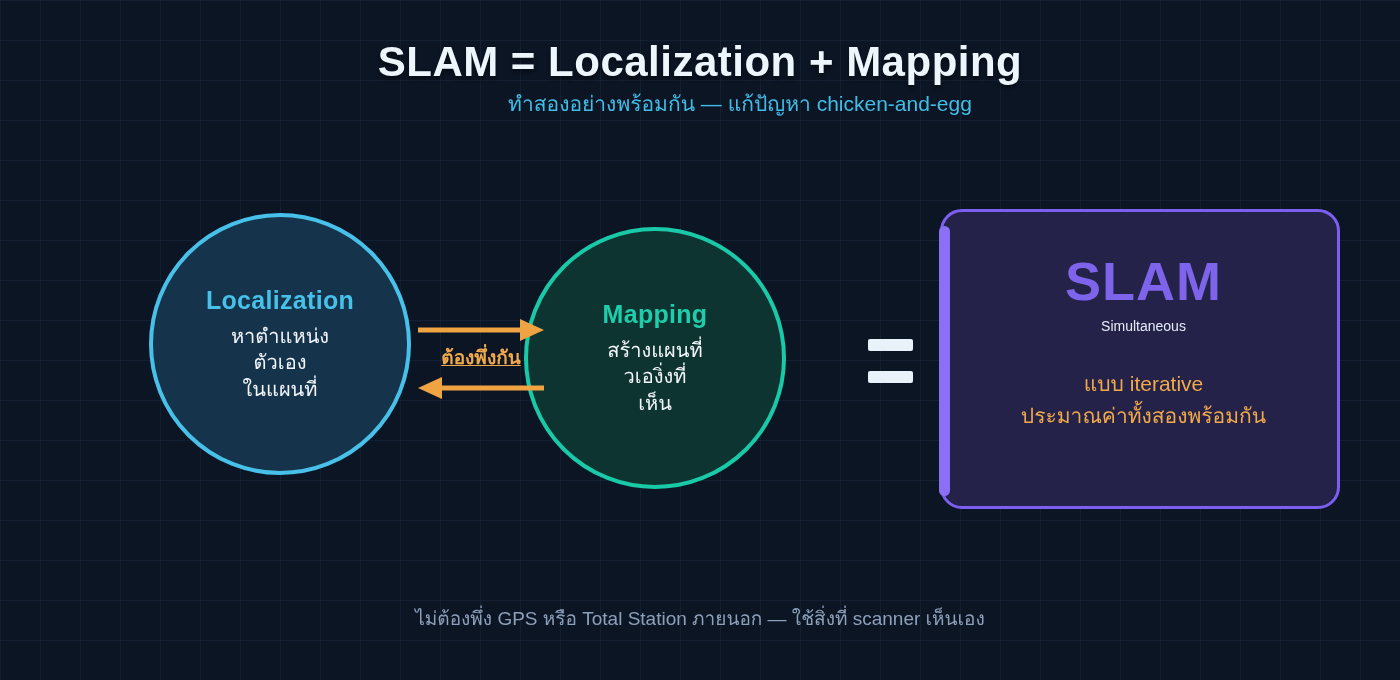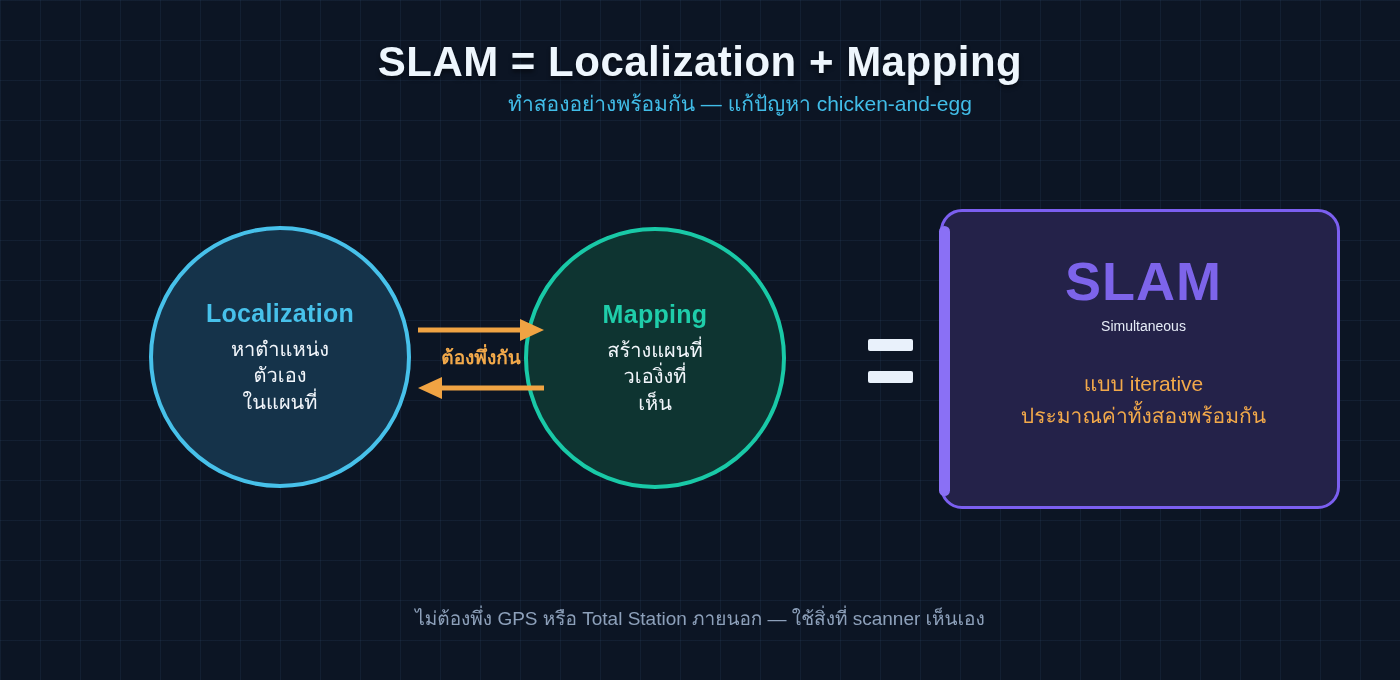--- a/index.html
+++ b/index.html
@@ -46,21 +46,21 @@
     position: absolute;
     width: 262px; height: 262px;
     border-radius: 50%;
     display: flex;
     flex-direction: column;
     align-items: center;
     justify-content: center;
     text-align: center;
   }
   .circle-localization {
-    left: 149px; top: 226px;
+    left: 149px; top: 213px;
     border: 4px solid #47c1ea;
     background: #15334a;
   }
   .circle-mapping {
     left: 524px; top: 227px;
     border: 4px solid #19c9a7;
     background: #0e3431;
     text-align: center;
   }
   .circle-title {
@@ -82,20 +82,21 @@
   .arrow-right { left: 417px; top: 317px; }
   .arrow-left  { left: 417px; top: 375px; }
   .dependency-label {
     position: absolute;
     left: 410px; top: 342px;
     width: 142px;
     text-align: center;
     font-size: 19px;
     font-weight: 800;
     color: #f2a94a;
+    text-decoration: underline;
   }
 
   
   .equals {
     position: absolute;
     left: 868px; top: 339px;
     display: flex;
     flex-direction: column;
     gap: 20px;
   }

